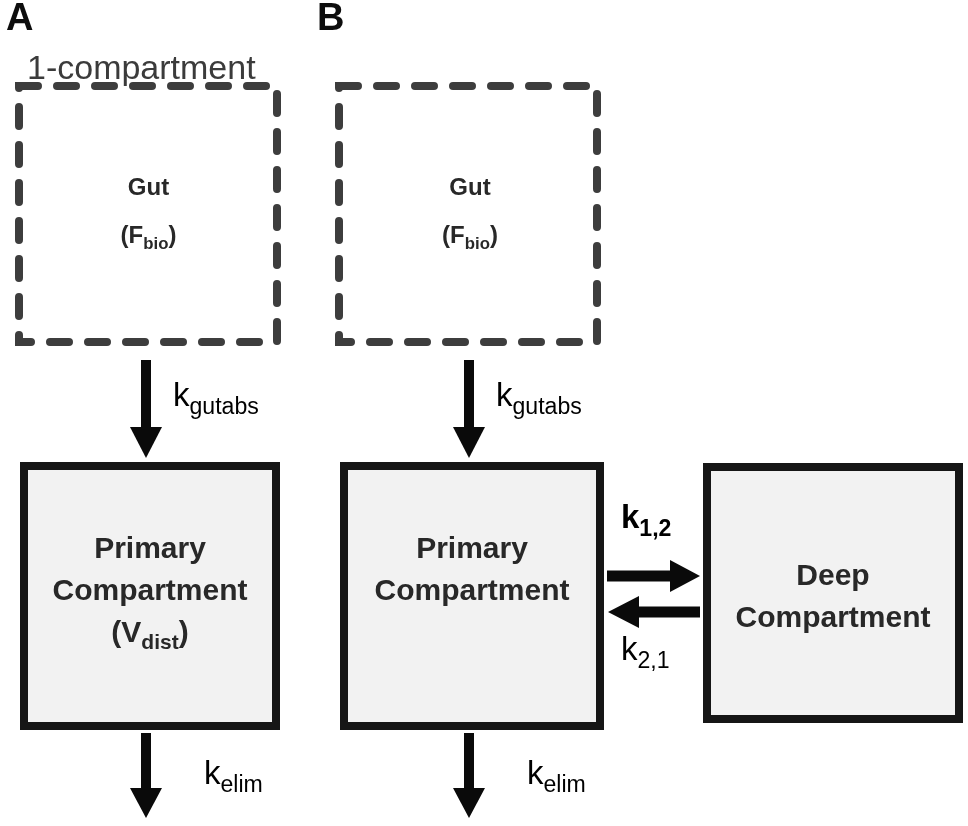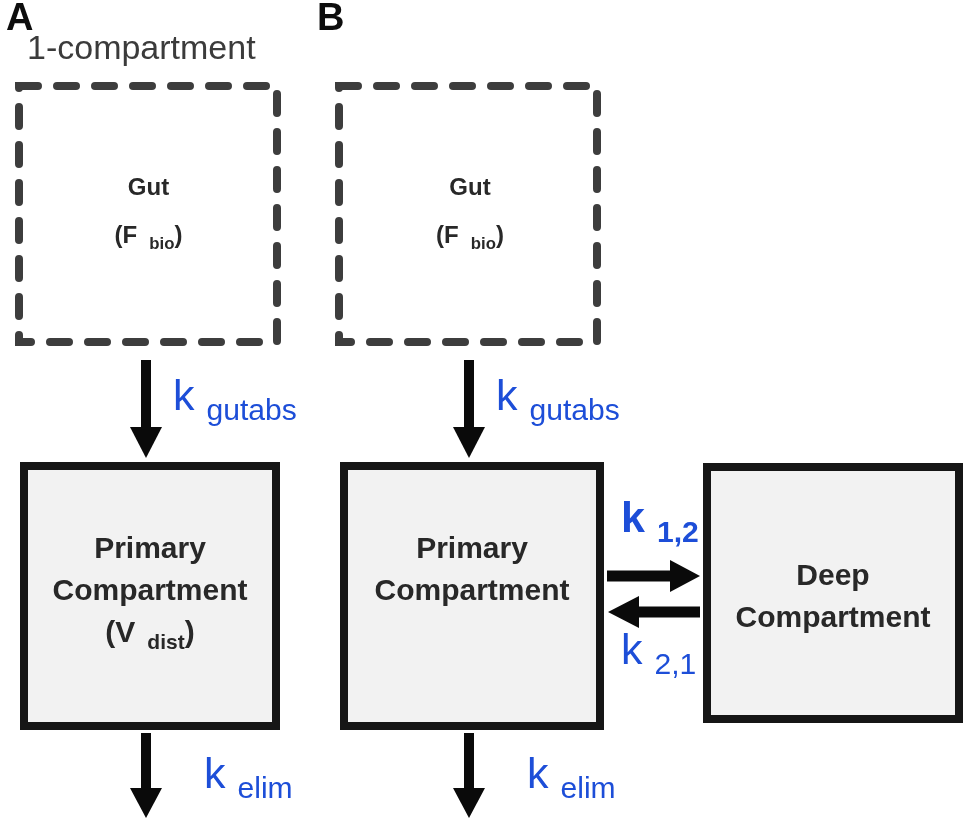--- a/index.html
+++ b/index.html
@@ -10,35 +10,34 @@
     font-family:"Liberation Sans","DejaVu Sans",sans-serif;
     overflow:hidden;
     color:#262626;
   }
   .abs{position:absolute;}
   svg.layer{position:absolute;left:0;top:0;width:968px;height:826px;}
   .tag{
     font-size:38px;font-weight:700;color:#0d0d0d;line-height:40px;
   }
   .header{
-    font-size:34px;font-weight:400;color:#3b3b3b;line-height:40px;
+    font-size:34px;font-weight:400;color:#3b3b3b;line-height:40px;margin-top:20px;
   }
   .gut-label{
     text-align:center;font-weight:700;font-size:24px;line-height:48px;color:#282828;
   }
   .box-label{
     text-align:center;font-weight:700;font-size:30px;line-height:42px;color:#282828;
   }
   .rate{
-    font-size:43px;font-weight:400;color:#1d4ed8;line-height:36px;white-space:nowrap;
+    font-size:33px;font-weight:400;color:#000000;line-height:36px;white-space:nowrap;
   }
   sub{
     font-size:0.70em;
     line-height:0;
-    margin-left:12px;
   }
 </style>
 </head>
 <body>
 
 <div class="canvas">
 
   <svg class="layer" viewBox="0 0 968 826">
 
     <rect x="19" y="86" width="258" height="256" fill="none" stroke="#3d3d3d" stroke-width="8" stroke-dasharray="19 19" stroke-linecap="round"></rect>

